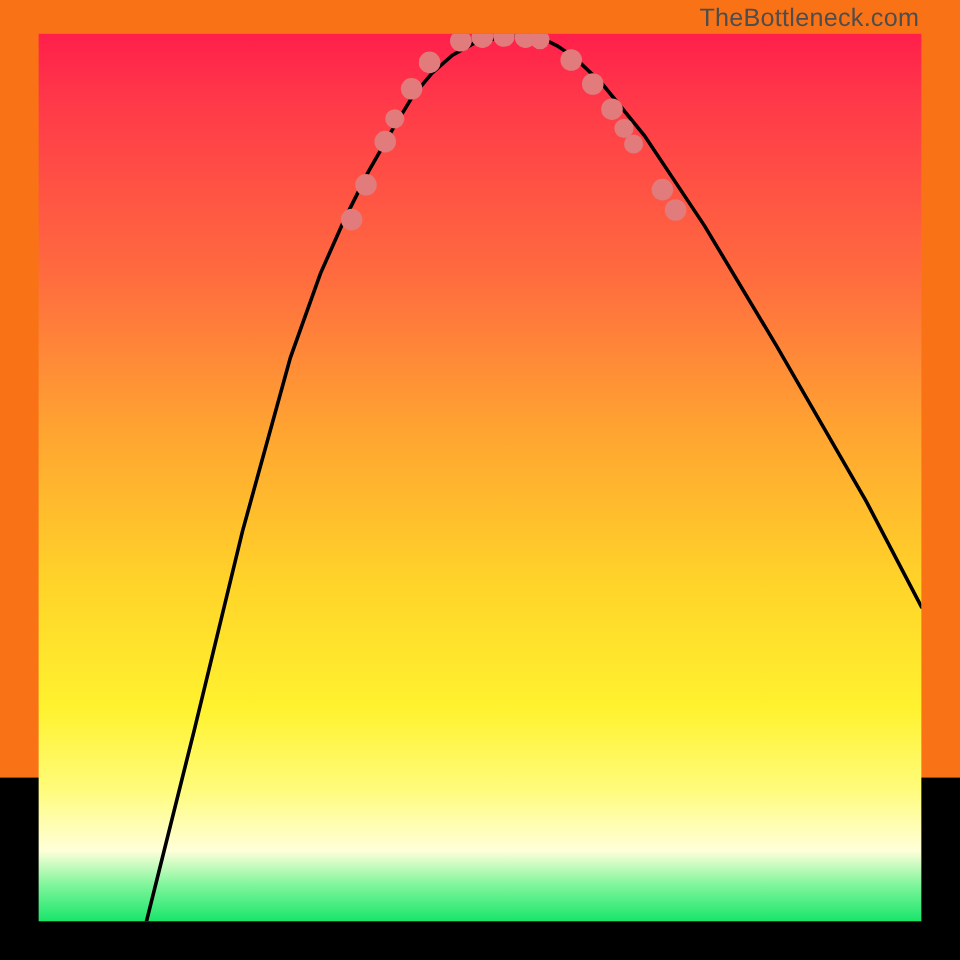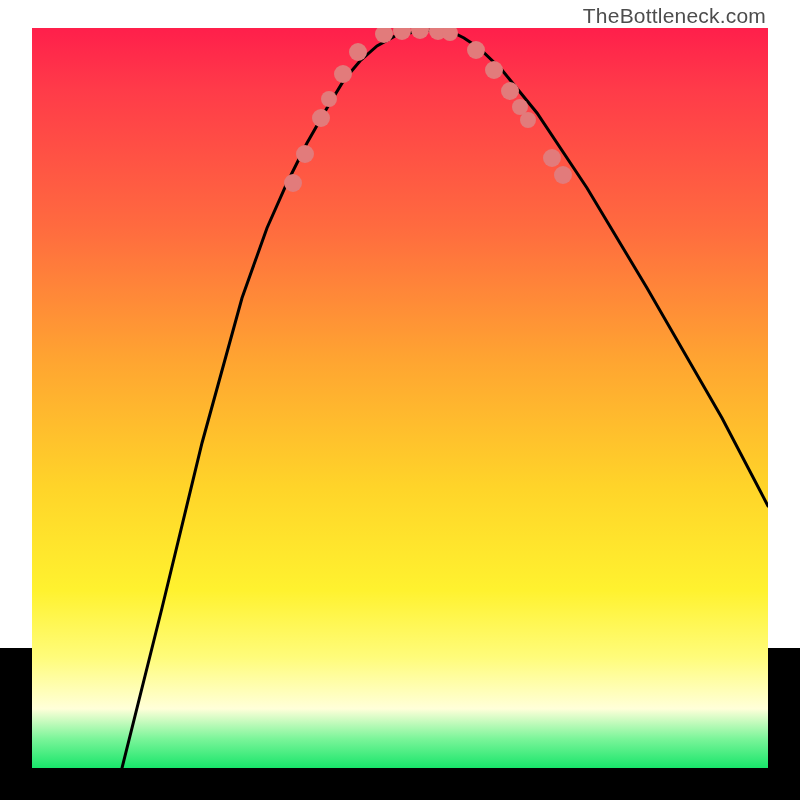--- a/index.html
+++ b/index.html
@@ -8,21 +8,21 @@
     width: 800px;
     height: 800px;
     overflow: hidden;
     background: #000;
     font-family: Arial, Helvetica, sans-serif;
   }
   .frame {
     position: relative;
     width: 800px;
     height: 648px;
-    background: #ffffff;
+    background: #f97316;
   }
   .plot-area {
     position: absolute;
     left: 32px;
     top: 28px;
     width: 736px;
     height: 740px;
     overflow: hidden;
   }
   .gradient-bg {

